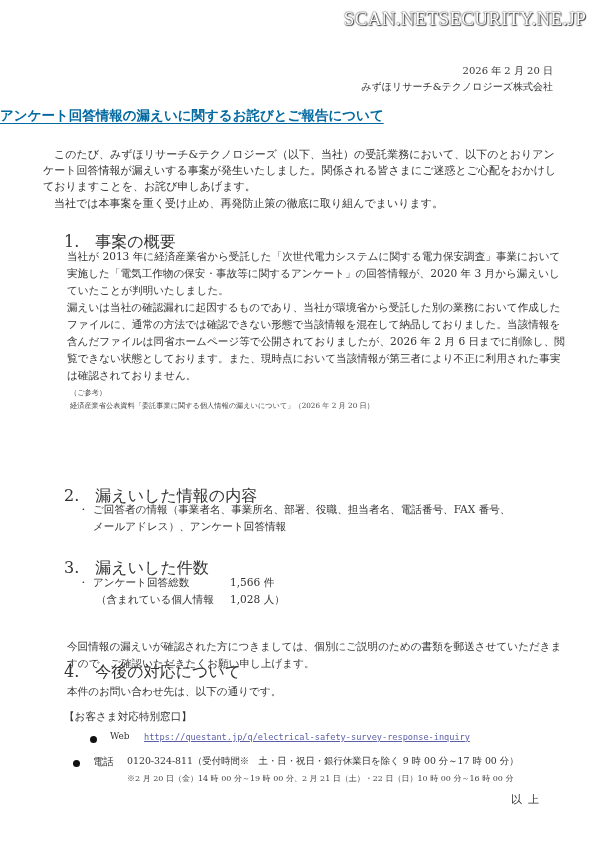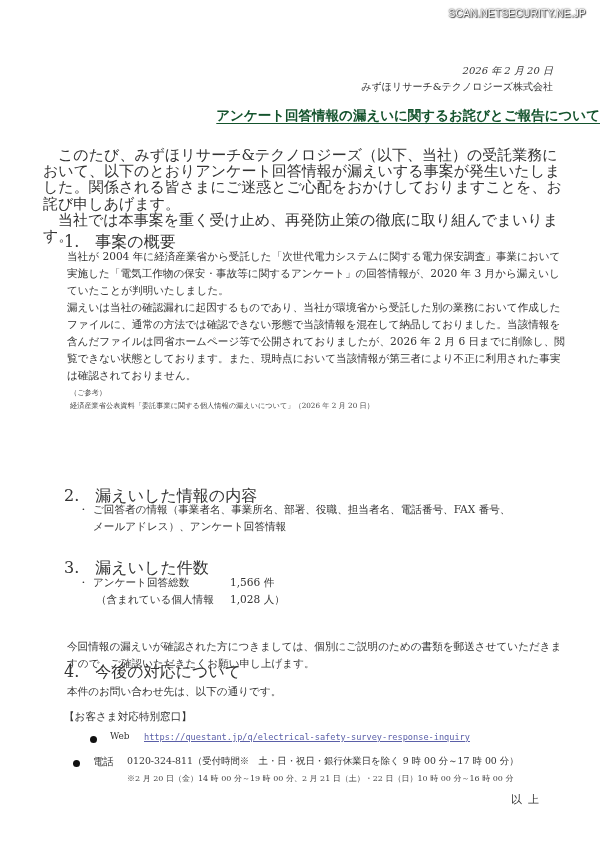--- a/index.html
+++ b/index.html
@@ -4,33 +4,33 @@
   <style>
     * { box-sizing: border-box; margin: 0; padding: 0; }
     html, body { width: 600px; height: 850px; background: #ffffff; overflow: hidden; }
     body {
       font-family: "DejaVu Serif", "Liberation Serif", serif;
       color: #2a2a2a;
       position: relative;
     }
     .watermark {
       position: absolute; top: 8px; right: 14px;
-      font-family: Liberation Sans, sans-serif;
-      font-size: 10px; letter-spacing: 0.3px;
+      font-family: Liberation Serif, serif;
+      font-size: 19px; letter-spacing: 0.3px;
       color: #ffffff;
       text-shadow: 0 0 2px #555, 0 0 1px #333, 1px 1px 1px #444;
     }
-    .date { position: absolute; top: 64px; right: 47px; font-size: 10px; color: #333; font-style: italic; }
+    .date { position: absolute; top: 64px; right: 47px; font-size: 10px; color: #333; }
     .company { position: absolute; top: 80px; right: 47px; font-size: 10px; color: #333; }
     .title {
-      position: absolute; top: 107px; left: 0; width: 600px; text-align: right;
-      font-size: 13.5px; font-weight: bold; color: #14532d;
+      position: absolute; top: 107px; left: 0; width: 600px; text-align: left;
+      font-size: 13.5px; font-weight: bold; color: #0369a1;
     }
     .title span { text-decoration: underline; text-underline-offset: 3px; text-decoration-thickness: 1px; }
-    .para { position: absolute; font-size: 15px; line-height: 16.2px; color: #333; }
+    .para { position: absolute; font-size: 11px; line-height: 16.2px; color: #333; }
     .intro { top: 147px; left: 43px; width: 520px; }
     .intro p { text-indent: 1em; }
     .sec-h { position: absolute; left: 64px; font-size: 16px; color: #333; }
     .sec-body { position: absolute; left: 67px; width: 500px; font-size: 10.6px; line-height: 17px; color: #333; }
     .ref { position: absolute; left: 70px; width: 480px; font-size: 7.2px; line-height: 13.2px; color: #444; }
     .ref .link { color: #5a5fa8; text-decoration: underline; }
     .bullet-row { position: absolute; font-size: 10.6px; line-height: 17px; color: #333; }
     .dot { position: absolute; left: 78px; }
     .contact { position: absolute; font-size: 10.3px; color: #333; }
     .link2 { color: #5a5fa8; text-decoration: underline; font-family: "DejaVu Sans Mono", "Liberation Mono", monospace; font-size: 8.6px; }
@@ -50,21 +50,21 @@
   <span>アンケート回答情報の漏えいに関するお詫びとご報告について</span>
 </div>
 
 <div class="para intro">
   <p>このたび、みずほリサーチ&amp;テクノロジーズ（以下、当社）の受託業務において、以下のとおりアンケート回答情報が漏えいする事案が発生いたしました。関係される皆さまにご迷惑とご心配をおかけしておりますことを、お詫び申しあげます。</p>
   <p>当社では本事案を重く受け止め、再発防止策の徹底に取り組んでまいります。</p>
 </div>
 
 <div class="sec-h" style="top:232px;">1.　事案の概要</div>
 <div class="sec-body" style="top:248px;">
-  <p>当社が 2004 年に経済産業省から受託した「次世代電力システムに関する電力保安調査」事業において実施した「電気工作物の保安・事故等に関するアンケート」の回答情報が、2020 年 3 月から漏えいしていたことが判明いたしました。</p>
+  <p>当社が 2013 年に経済産業省から受託した「次世代電力システムに関する電力保安調査」事業において実施した「電気工作物の保安・事故等に関するアンケート」の回答情報が、2020 年 3 月から漏えいしていたことが判明いたしました。</p>
   <p>漏えいは当社の確認漏れに起因するものであり、当社が環境省から受託した別の業務において作成したファイルに、通常の方法では確認できない形態で当該情報を混在して納品しておりました。当該情報を含んだファイルは同省ホームページ等で公開されておりましたが、2026 年 2 月 6 日までに削除し、閲覧できない状態としております。また、現時点において当該情報が第三者により不正に利用された事実は確認されておりません。</p>
 </div>
 
 <div class="ref" style="top:386px;">
   <div>（ご参考）</div>
   <div>経済産業省公表資料「委託事業に関する個人情報の漏えいについて」（2026 年 2 月 20 日）</div>
 </div>
 
 <div class="sec-h" style="top:486px;">2.　漏えいした情報の内容</div>
 <div class="bullet-row" style="top:501px; left:0; width:600px;">

